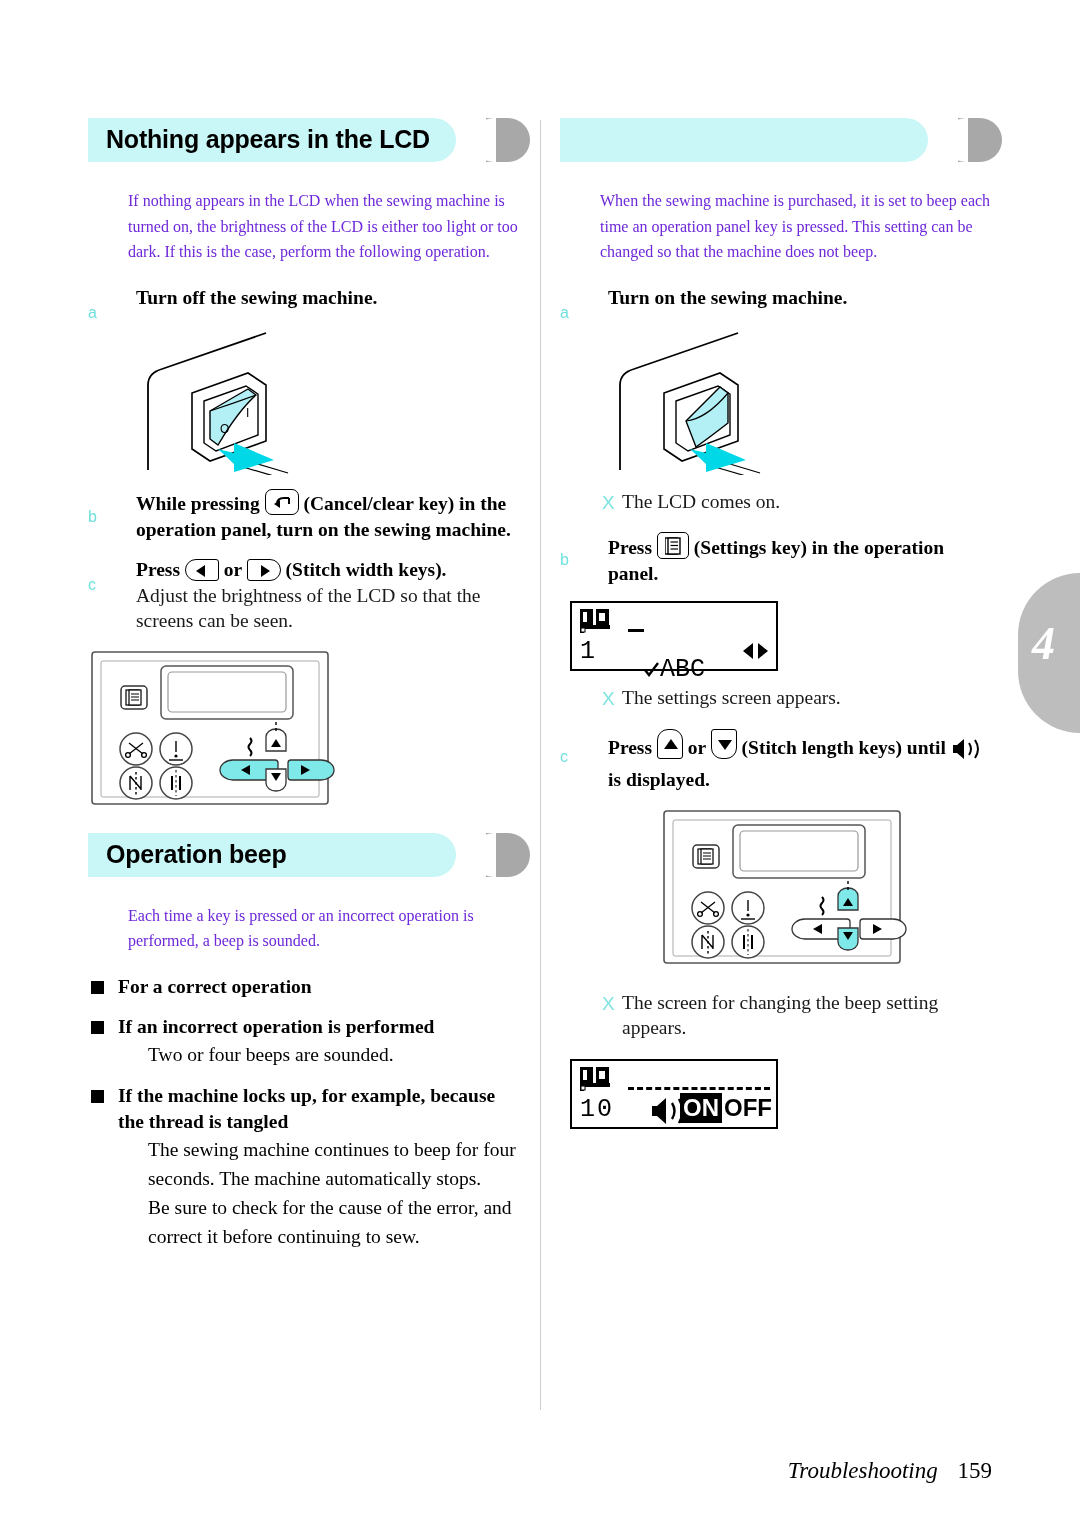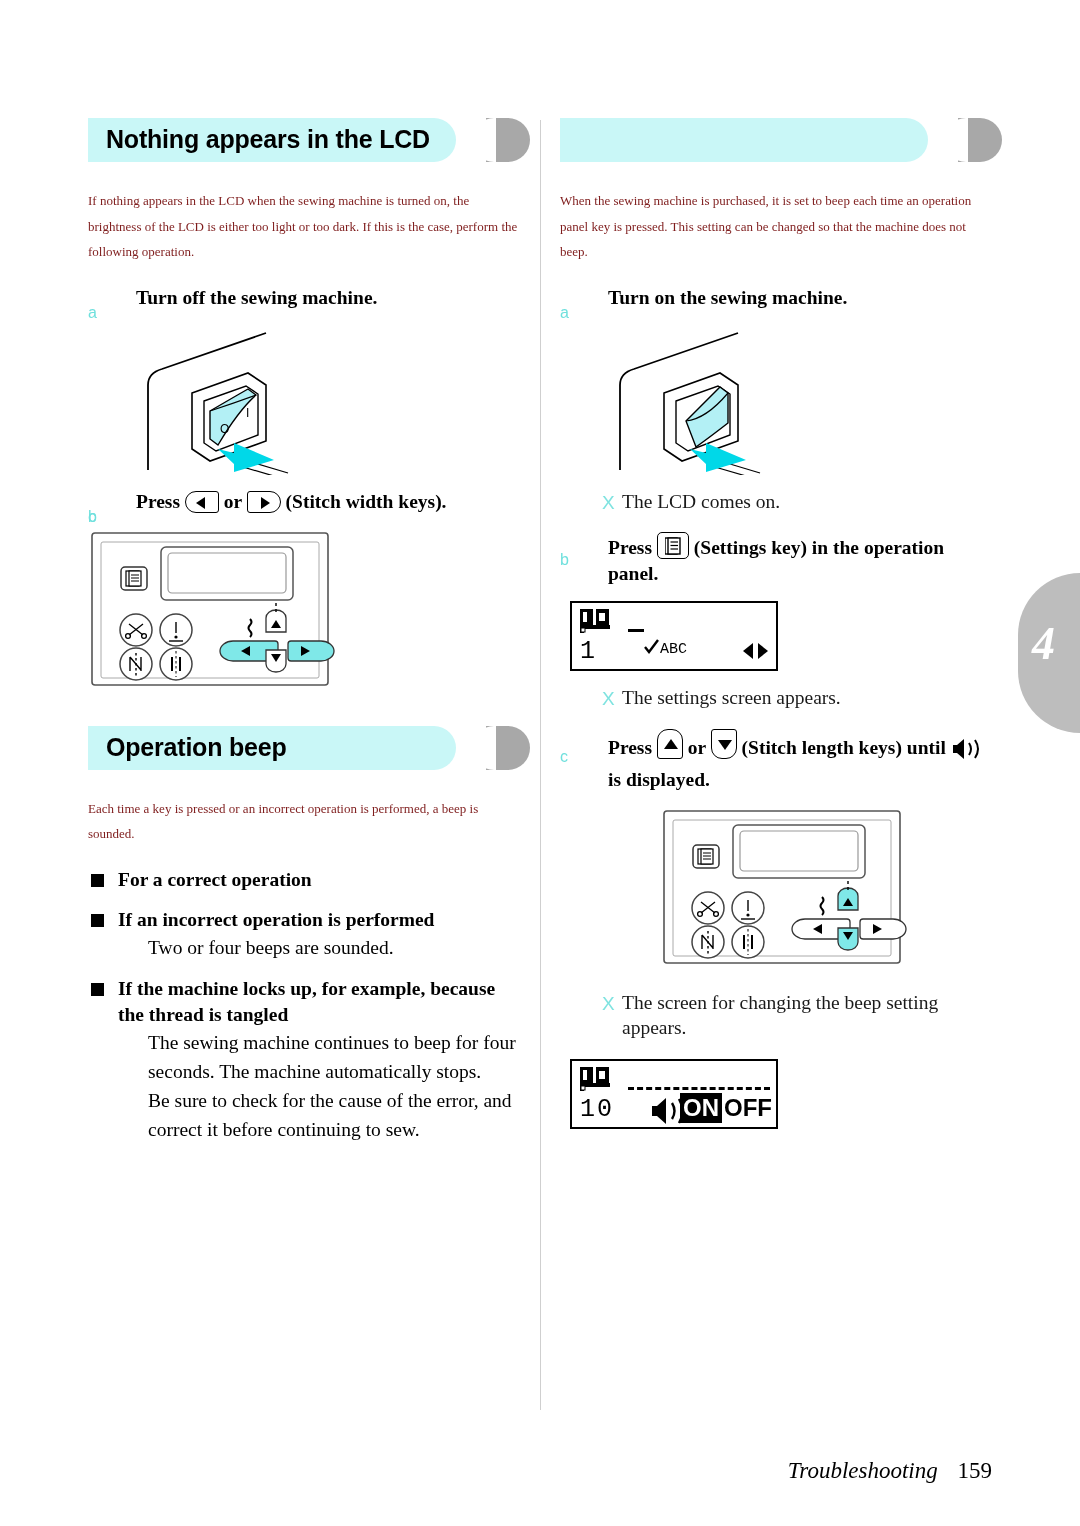--- a/index.html
+++ b/index.html
@@ -57,22 +57,22 @@
   }
   .banner .btitle {
     position: absolute; left: 18px; top: 7px;
     font-family: "Liberation Sans", sans-serif;
     font-weight: bold; font-size: 25px; color: #000;
     letter-spacing: -0.2px;
   }
 
   
   .para {
-    font-size: 13px; line-height: 25.5px;
-    color: #7f1d1d; margin-bottom: 20px;
+    font-size: 16px; line-height: 25.5px;
+    color: #6d28d9; margin-bottom: 20px; margin-left: 40px;
   }
   .step {
     position: relative;
     padding-left: 48px;
     margin-bottom: 14px;
   }
   .step .marker {
     position: absolute; left: 0; top: 19px;
     font-family: "Liberation Sans", sans-serif;
     font-size: 16px; color: #6fe0dd;
@@ -161,23 +161,23 @@
     position: absolute; left: 56px; top: 26px;
     width: 142px; height: 0;
     border-top: 3px dashed #000;
   }
   .lcd .num {
     position: absolute; left: 8px; top: 34px;
     font-family: "Liberation Mono", monospace;
     font-size: 25px; letter-spacing: 2px; color: #000;
   }
   .lcd .abc {
-    position: absolute; left: 72px; top: 36px;
+    position: absolute; left: 72px; top: 52px;
     font-family: "Liberation Mono", monospace;
-    font-size: 15px; letter-spacing: 0px; color: #000;
+    font-size: 25px; letter-spacing: 0px; color: #000;
   }
   .lcd .arrows { position: absolute; right: 8px; top: 40px; display: flex; gap: 5px; }
   .lcd .onoff {
     position: absolute; right: 2px; top: 32px;
     display: flex; align-items: center;
   }
   .lcd .onoff .on {
     background: #000; color: #fff;
     font-family: "Liberation Sans", sans-serif; font-weight: bold;
     font-size: 24px; padding: 2px 3px; line-height: 26px;
@@ -242,35 +242,47 @@
         <path d="M140 130 L200 148" fill="none" stroke="#000" stroke-width="1.2"></path>
         <path d="M155 142 L210 158" fill="none" stroke="#000" stroke-width="1.2"></path>
         <g fill="#00d8e8">
           <path d="M186 135 L146 118 L146 128 L130 124 L146 139 L146 147 Z"></path>
         </g>
       </svg>
     </div>
 
     <div class="step">
       <span class="marker">b</span>
+      <div class="htxt">
+        <span>While pressing</span>
+        <span class="key key-cancel">
+          <svg width="20" height="16" viewBox="0 0 20 16">
+            <path d="M4 9 Q4 3 11 3 L16 3" fill="none" stroke="#000" stroke-width="2"></path>
+            <path d="M16 3 L16 9" fill="none" stroke="#000" stroke-width="2"></path>
+            <path d="M1 9 L7 5 L7 13 Z" fill="#000"></path>
+          </svg>
+        </span>
+        <span>(Cancel/clear key) in the operation panel, turn on the sewing machine.</span>
+      </div>
     </div>
 
     <div class="step">
       <span class="marker">c</span>
       <div class="htxt">
         <span>Press</span>
         <span class="key key-lr key-left">
           <span class="tri tri-l" style="left:10px"></span>
         </span>
         <span>or</span>
         <span class="key key-lr key-right">
           <span class="tri tri-r" style="left:13px"></span>
         </span>
         <span>(Stitch width keys).</span>
       </div>
+      <div class="sub">Adjust the brightness of the LCD so that the screens can be seen.</div>
     </div>
 
     <div class="panel-fig">
       <svg width="250" height="165" viewBox="0 0 250 165">
         <rect x="4" y="4" width="236" height="152" rx="3" fill="#fff" stroke="#555" stroke-width="1.6"></rect>
         <rect x="13" y="13" width="218" height="136" rx="2" fill="#fff" stroke="#aaa" stroke-width="1"></rect>
 
         <rect x="73" y="18" width="132" height="53" rx="5" fill="#fff" stroke="#555" stroke-width="1.5"></rect>
         <rect x="80" y="24" width="118" height="40" rx="4" fill="#fff" stroke="#999" stroke-width="1.2"></rect>
 
@@ -323,21 +335,21 @@
         </g>
         <line x1="188" y1="74" x2="188" y2="86" stroke="#000" stroke-width="1.4" stroke-dasharray="3,3"></line>
         <path d="M162 90 q3 3 0 6 q-3 3 0 6 q3 3 0 6" fill="none" stroke="#000" stroke-width="2"></path>
       </svg>
     </div>
 
     <div class="step">
       <span class="marker">d</span>
     </div>
 
-    <div class="banner" style="margin-top:28px">
+    <div class="banner" style="margin-top:16px">
       <div class="bar"></div>
       <div class="halfmoon"></div>
       <div class="btitle">Operation beep</div>
     </div>
 
     <div class="para">Each time a key is pressed or an incorrect operation is performed, a beep is sounded.</div>
 
     <div class="sqitem">
       <span class="sq"></span>
       <div class="lbl">For a correct operation</div>

